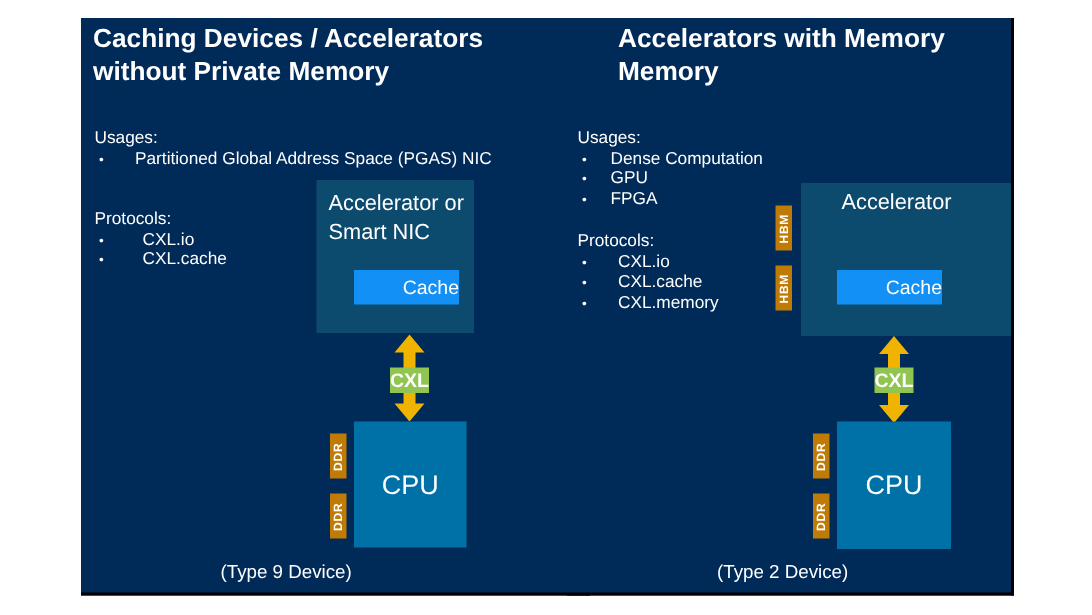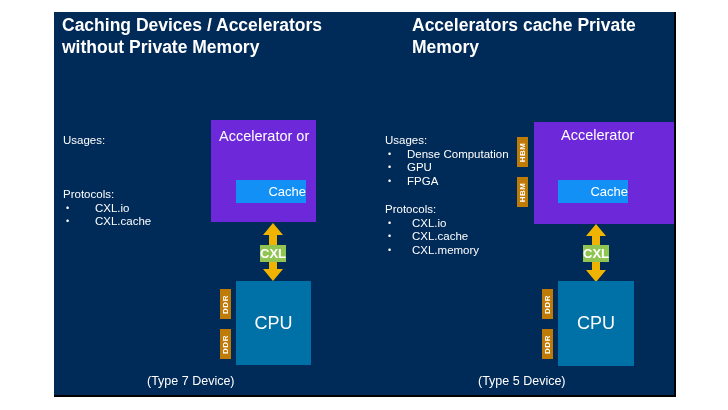--- a/index.html
+++ b/index.html
@@ -2,81 +2,83 @@
 <html><head>
 <meta charset="utf-8">
 <style>
   html, body { margin:0; padding:0; }
   body { width:728px; height:410px; background:#ffffff; position:relative; overflow:hidden;
          font-family:"Liberation Sans", "DejaVu Sans", sans-serif; color:#ffffff; }
   .panel { position:absolute; top:12px; height:385px; background:#002a57; border-right:2px solid #000; border-bottom:2px solid #000; box-sizing:border-box; }
   #p1 { left:54px; width:339px; }
   #p2 { left:378px; width:298px; }
   .title { position:absolute; font-weight:bold; font-size:17.5px; line-height:22px; white-space:nowrap; }
-  .lbl { position:absolute; font-size:11.5px; line-height:13.5px; white-space:nowrap;margin-top:48px; }
+  .lbl { position:absolute; font-size:11.5px; line-height:13.5px; white-space:nowrap; }
   .li { position:relative; padding-left:27px; }
   .li.deep { padding-left:32px; }
   .li::before { content:"\2022"; position:absolute; left:3px; font-size:9px; }
-  .acc { position:absolute; background:#6d28d9; }
+  .acc { position:absolute; background:#0c4a6e; }
   .acc-title { position:absolute; font-size:14.5px; line-height:19px; white-space:nowrap; }
   .cache { position:absolute; width:70px; height:23px; background:#1390f5; font-size:13px; line-height:23px; text-align:right; }
   .cpu { position:absolute; background:#0071a6; font-size:18px; display:flex; align-items:center; justify-content:center; }
   .mem { position:absolute; width:11px; height:30px; background:#c07b07; font-size:8px; font-weight:bold; display:flex; align-items:center; justify-content:center; }
   .mem span { transform:rotate(-90deg); letter-spacing:0.5px; }
   .arrow { position:absolute; width:24px; height:58px; }
   .cxl { position:absolute; width:26px; height:17px; background:#8fc550; font-size:13px; font-weight:bold; line-height:17px; text-align:center; }
   .foot { position:absolute; font-size:12.5px; white-space:nowrap; }
 </style>
 </head>
 <body>
 
 <div class="panel" id="p1">
   <div class="title" style="left:8px; top:2px;">
     <div>Caching Devices / Accelerators</div>
     <div>without Private Memory</div>
   </div>
 
   <div class="lbl" style="left:9px; top:74px;">
     <div>Usages:</div>
+    <div class="li">Partitioned Global Address Space (PGAS) NIC</div>
   </div>
 
   <div class="lbl" style="left:9px; top:128px;">
     <div>Protocols:</div>
     <div class="li deep">CXL.io</div>
     <div class="li deep">CXL.cache</div>
   </div>
 
   <div class="acc" style="left:157px; top:108px; width:105px; height:102px;">
     <div class="acc-title" style="left:8px; top:7px;">
       <div>Accelerator or</div>
+      <div>Smart NIC</div>
     </div>
     <div class="cache" style="left:25px; top:60px;">Cache</div>
   </div>
 
   <svg class="arrow" style="left:207px; top:211px;" viewBox="0 0 24 58">
     <polygon points="12,0 22,12 16,12 16,46 22,46 12,58 2,46 8,46 8,12 2,12" fill="#f0b400"></polygon>
   </svg>
   <div class="cxl" style="left:206px; top:233px;">CXL</div>
 
   <div class="mem" style="left:166px; top:277px;">
       <span>DDR</span>
     </div>
   <div class="mem" style="left:166px; top:317px;">
       <span>DDR</span>
     </div>
   <div class="cpu" style="left:182px; top:269px; width:75px; height:84px;">
     <span>CPU</span>
   </div>
 
-  <div class="foot" style="left:93px; top:362px;">(Type 7 Device)</div>
+  <div class="foot" style="left:93px; top:362px;">(Type 9 Device)</div>
 </div>
 
 <div class="panel" id="p2">
   <div class="title" style="left:34px; top:2px;">
-    <div>Accelerators cache Private</div>
+    <div>Accelerators with Memory</div>
     <div>Memory</div>
   </div>
 
   <div class="lbl" style="left:7px; top:74px;">
     <div>Usages:</div>
     <div class="li" style="padding-left:22px;">Dense Computation</div>
     <div class="li" style="padding-left:22px;">GPU</div>
     <div class="li" style="padding-left:22px;">FPGA</div>
   </div>
 
@@ -107,14 +109,14 @@
   <div class="mem" style="left:164px; top:277px;">
       <span>DDR</span>
     </div>
   <div class="mem" style="left:164px; top:317px;">
       <span>DDR</span>
     </div>
   <div class="cpu" style="left:180px; top:269px; width:76px; height:85px;">
     <span>CPU</span>
   </div>
 
-  <div class="foot" style="left:100px; top:362px;">(Type 5 Device)</div>
+  <div class="foot" style="left:100px; top:362px;">(Type 2 Device)</div>
 </div>
 
 </body></html>

